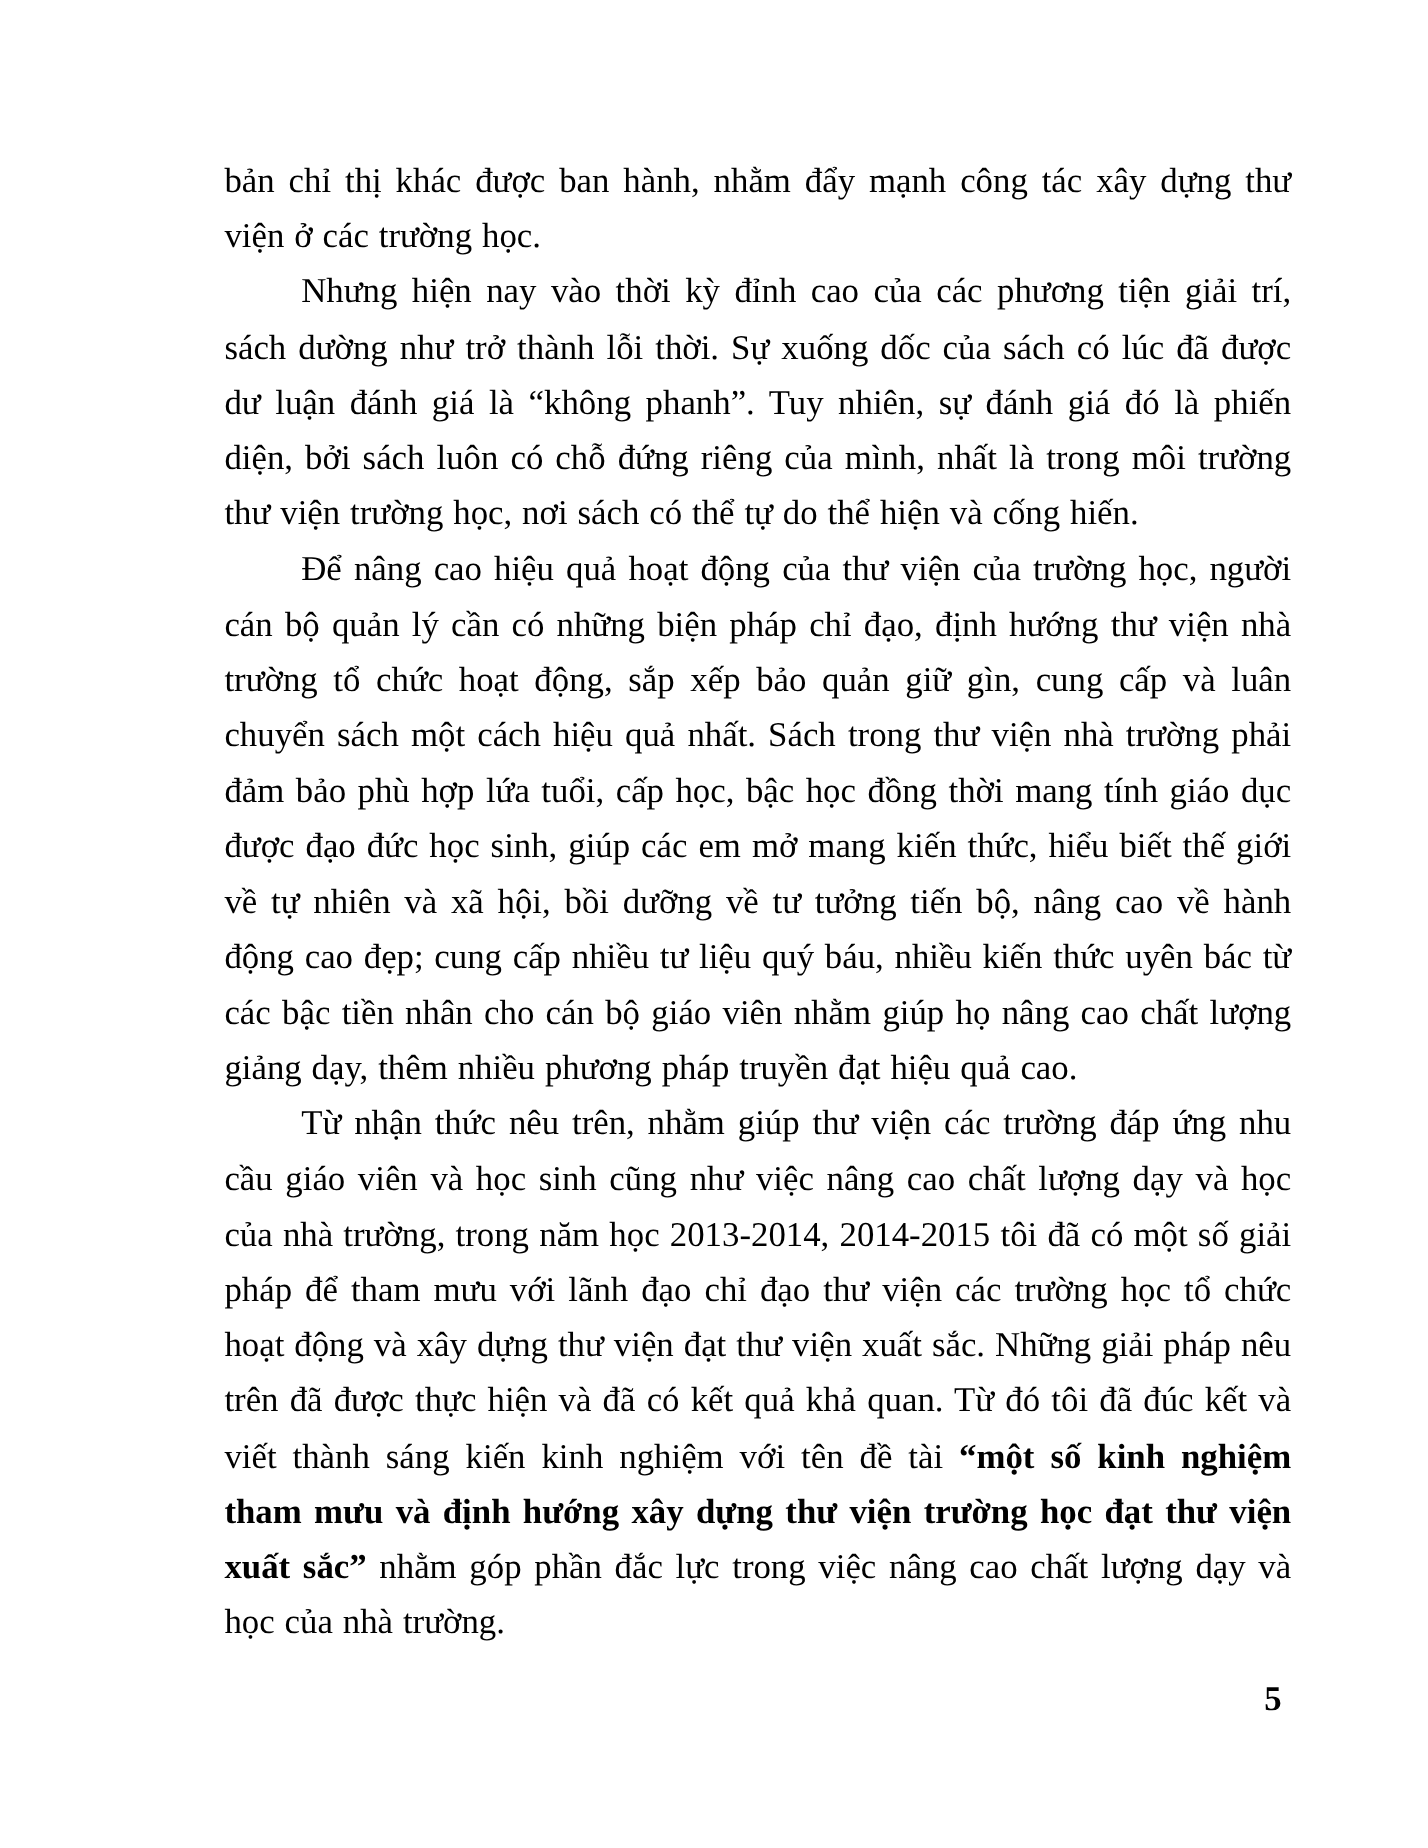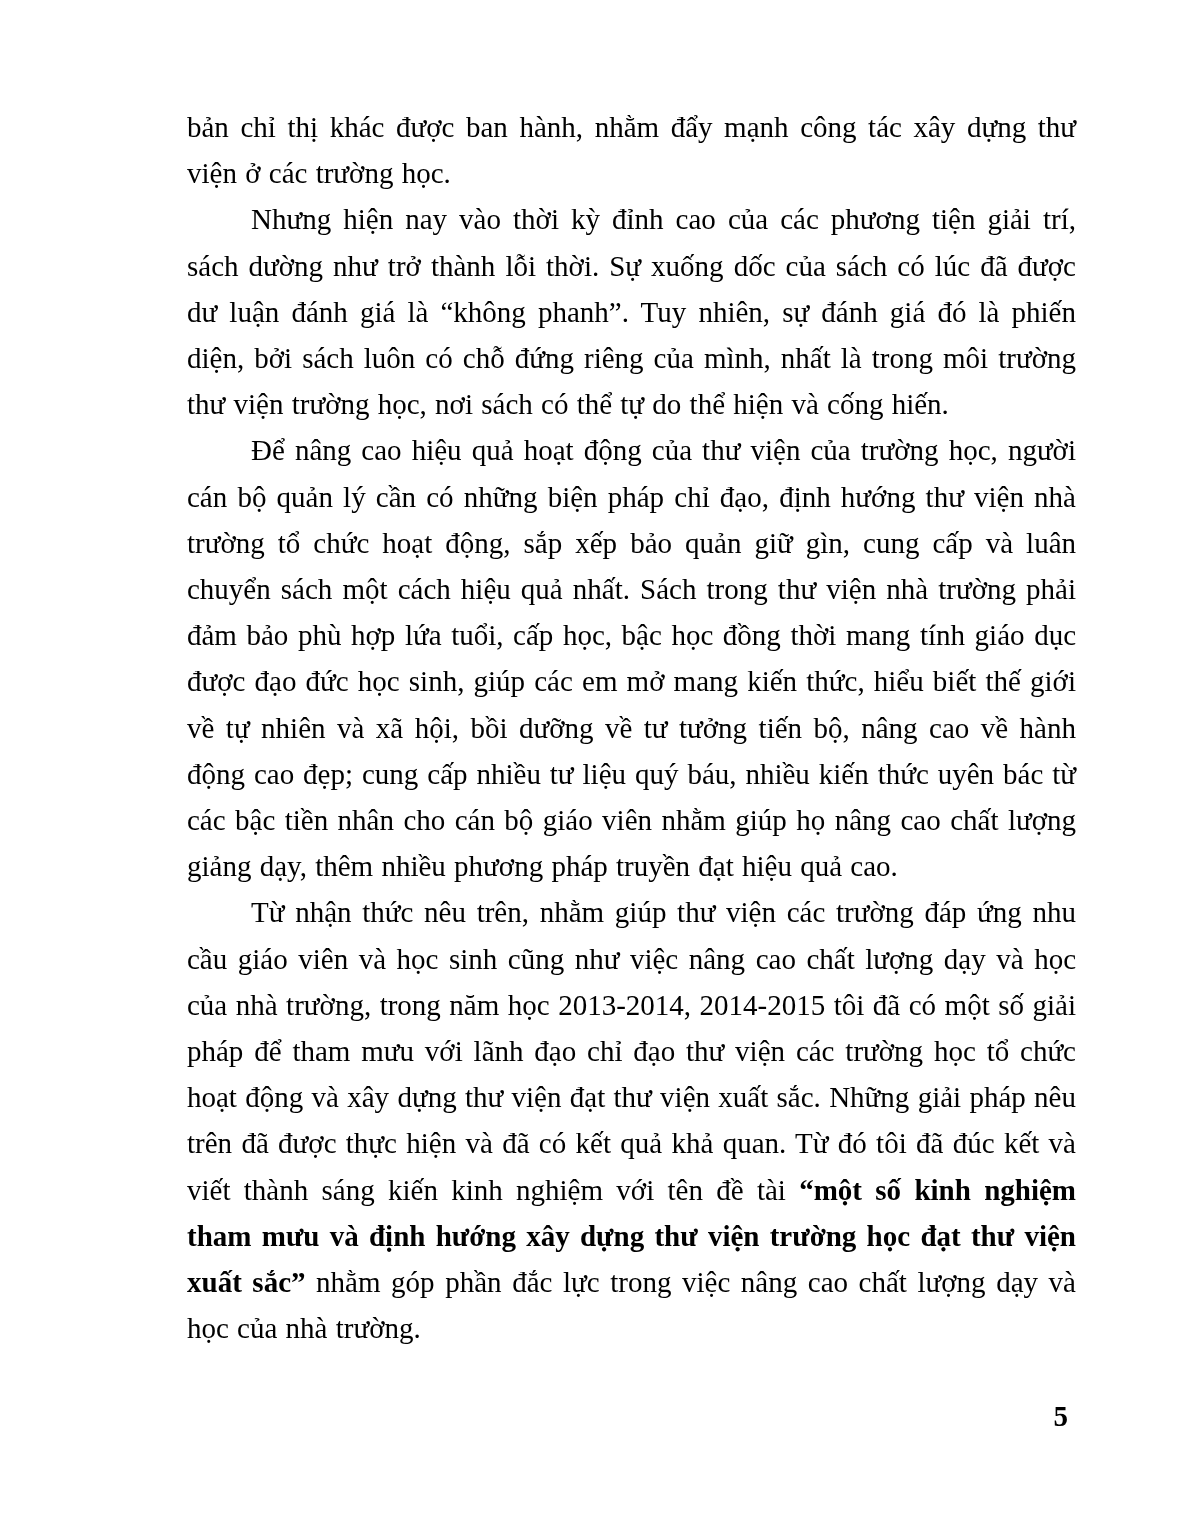--- a/index.html
+++ b/index.html
@@ -12,21 +12,21 @@
     width: 1190px;
     height: 1540px;
     background: #ffffff;
     color: #000000;
     font-family: "Liberation Serif", "DejaVu Serif", serif;
     overflow: hidden;
   }
   .content {
     position: absolute;
     left: 187px;
-    top: 104px;
+    top: 128px;
     width: 889px;
   }
   p.para {
     margin: 0;
     padding: 0;
     font-size: 29px;
     line-height: 46.2px;
     text-align: justify;
     word-spacing: 1px;
   }

